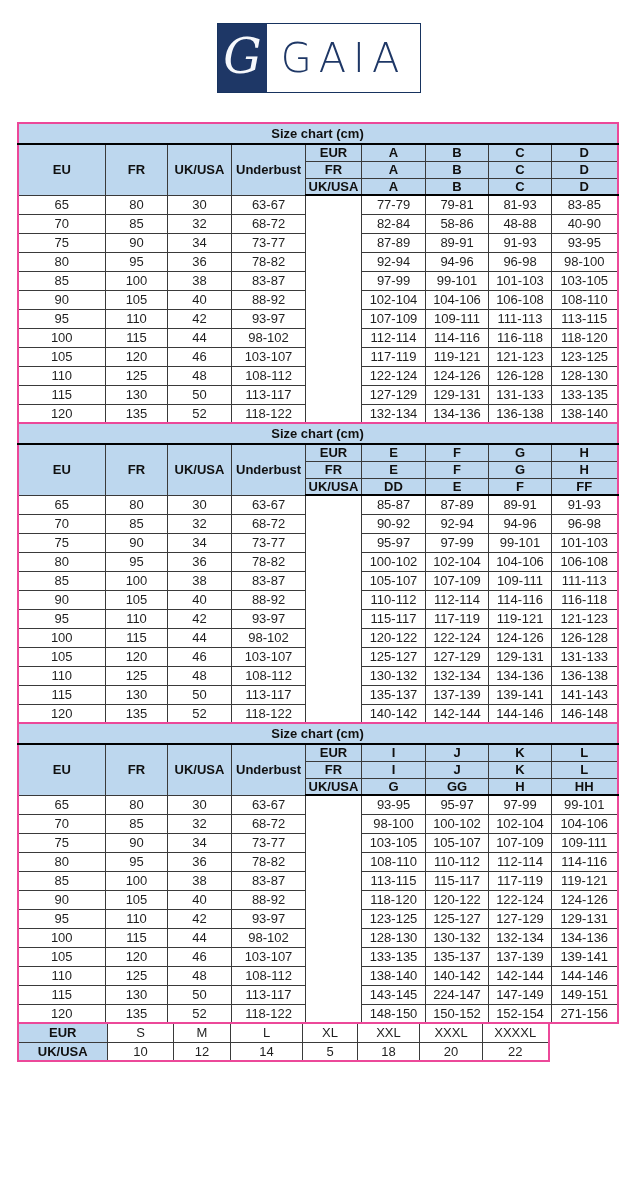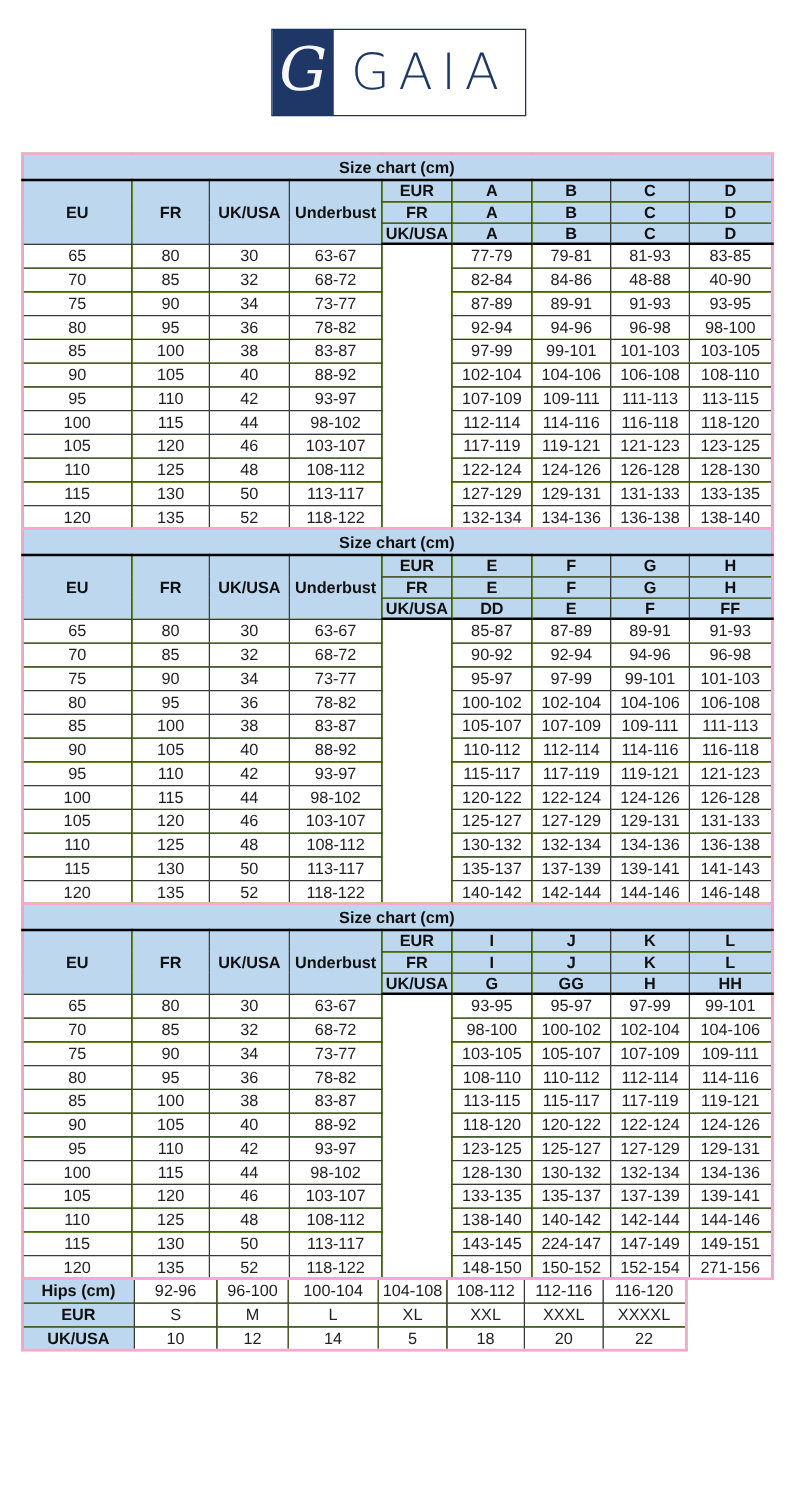--- a/index.html
+++ b/index.html
@@ -24,21 +24,21 @@
   .logo-text {
     flex:1; display:flex; align-items:center; justify-content:center;
     color:#1e3766; font-size:40px; letter-spacing:7px; padding-left:0;
     font-family:"DejaVu Sans", sans-serif; font-weight:200;
   }
 
   
   .charts { width:605px; margin:0 auto; }
   table.chart {
     border-collapse:collapse; table-layout:fixed;
-    border:2px solid #f9a8d4; background:#84cc16;
+    border:2px solid #ec4899; background:#fdba74;
   }
   table.chart + table.chart { margin-top:-2px; }
   table.chart td {
     border:1px solid #3a3a3a; padding:0 2px; box-sizing:border-box;
     text-align:center; vertical-align:middle;
     font-size:13px; color:#1f1f1f; white-space:nowrap; overflow:hidden;
     background:#ffffff; height:19px;
   }
   table.chart td.blue { background:#bdd7ee; font-weight:bold; color:#101010; }
   tr.title td { height:21px; font-size:13px; border-bottom:2px solid #000000; }
@@ -110,21 +110,21 @@
             <td>79-81</td>
             <td>81-93</td>
             <td>83-85</td>
           </tr>
           <tr class="data">
             <td>70</td>
             <td>85</td>
             <td>32</td>
             <td>68-72</td>
             <td>82-84</td>
-            <td>84-86</td>
+            <td>58-86</td>
             <td>48-88</td>
             <td>40-90</td>
           </tr>
           <tr class="data">
             <td>75</td>
             <td>90</td>
             <td>34</td>
             <td>73-77</td>
             <td>87-89</td>
             <td>89-91</td>
@@ -557,30 +557,20 @@
           <col style="width: 66px;">
           <col style="width: 57px;">
           <col style="width: 72px;">
           <col style="width: 55px;">
           <col style="width: 62px;">
           <col style="width: 63px;">
           <col style="width: 66px;">
         </colgroup>
         <tbody>
           <tr class="data">
-            <td class="blue">Hips (cm)</td>
-            <td>92-96</td>
-            <td>96-100</td>
-            <td>100-104</td>
-            <td>104-108</td>
-            <td>108-112</td>
-            <td>112-116</td>
-            <td>116-120</td>
-          </tr>
-          <tr class="data">
             <td class="blue">EUR</td>
             <td>S</td>
             <td>M</td>
             <td>L</td>
             <td>XL</td>
             <td>XXL</td>
             <td>XXXL</td>
             <td>XXXXL</td>
           </tr>
           <tr class="data">

